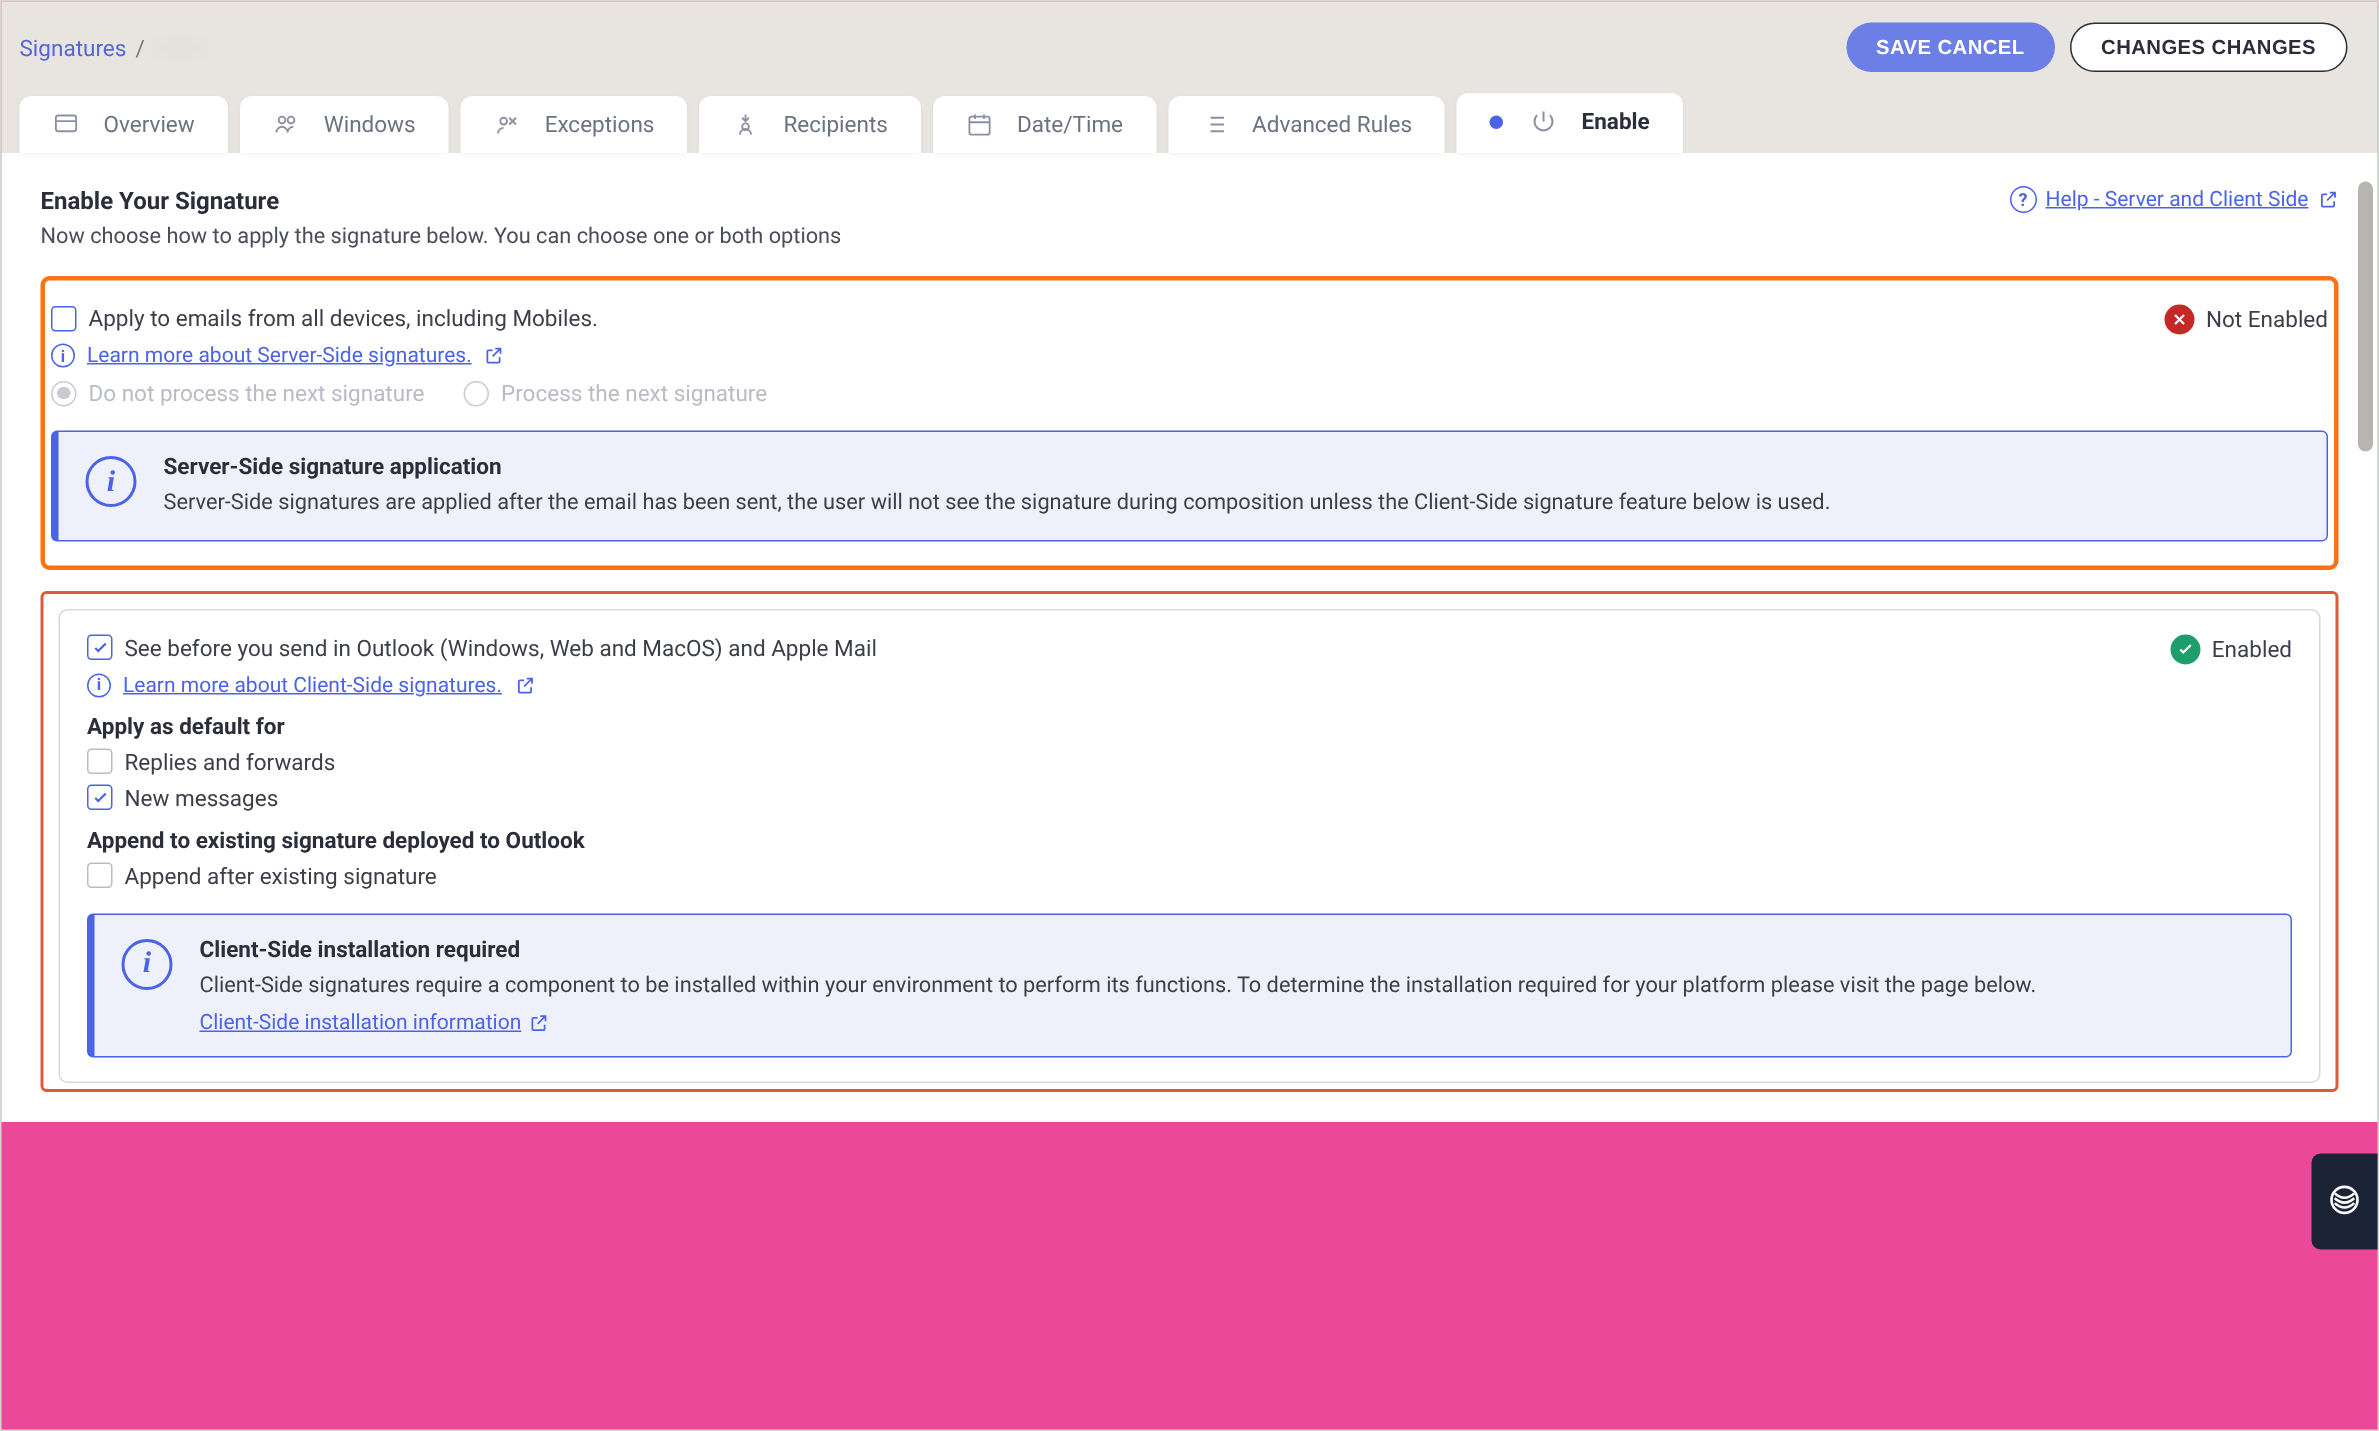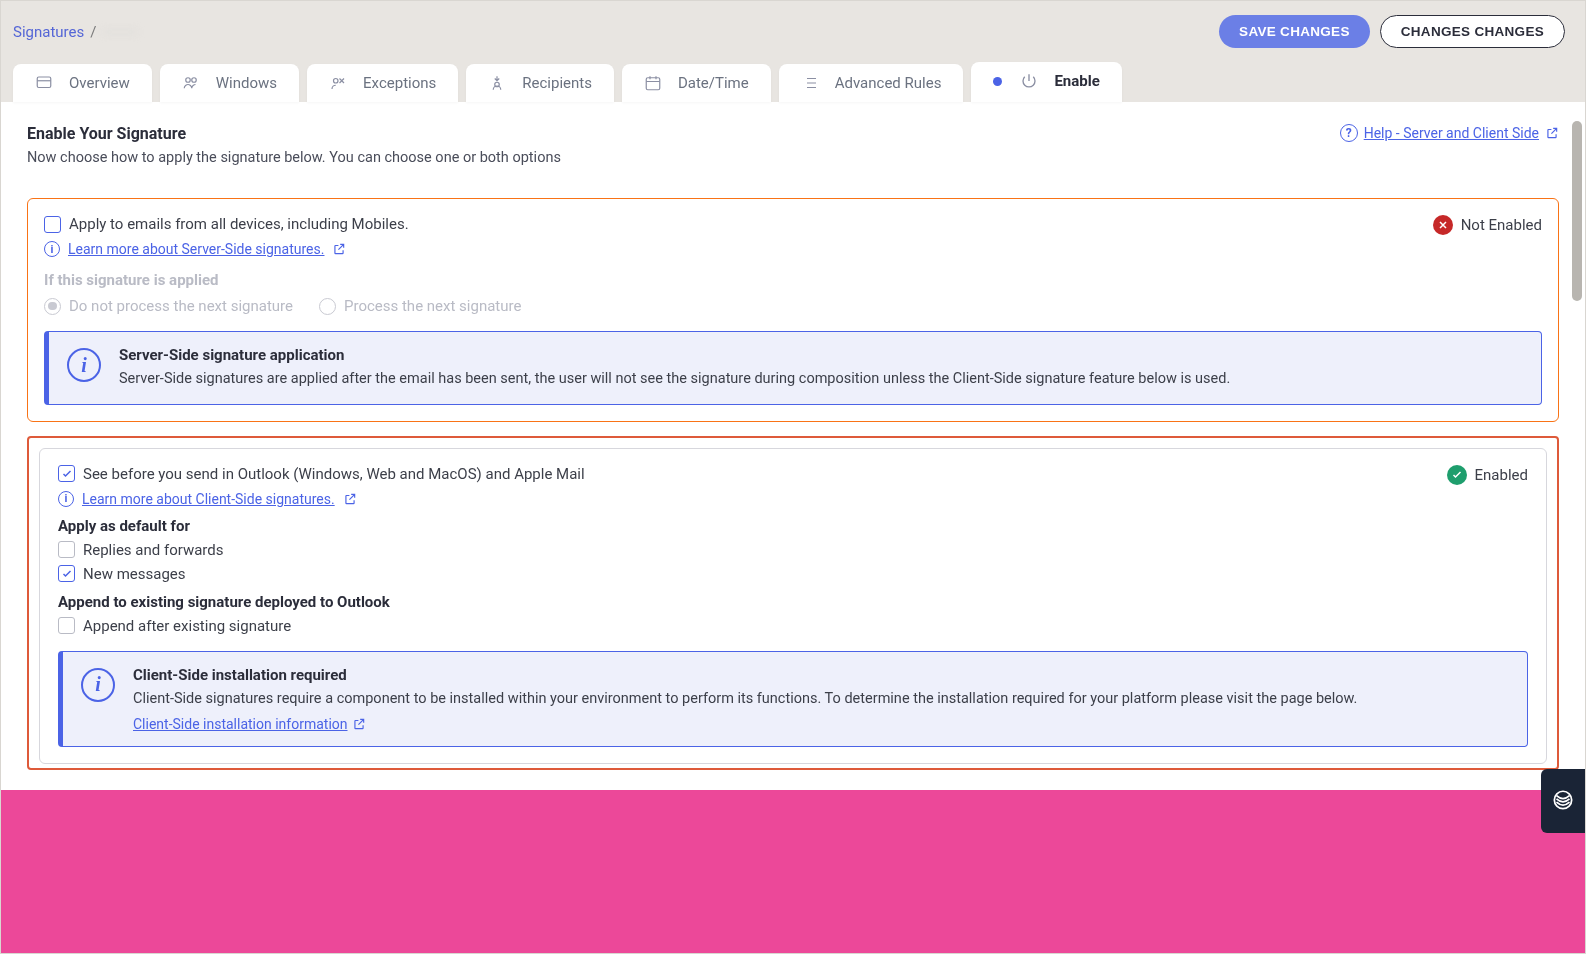--- a/index.html
+++ b/index.html
@@ -83,24 +83,24 @@
   .heading p { font-size: 14.5px; color:#4a4d5a; }
   .help-link { display:flex; align-items:center; gap:6px; color:#4b63e6; font-size:14px; }
   .help-link a { color:#4b63e6; text-decoration: underline; }
   .help-link .hicon {
     width:18px; height:18px; border:1.4px solid #4b63e6; border-radius:50%;
     display:inline-flex; align-items:center; justify-content:center; font-size:12px; font-weight:700;
   }
   .ext-icon { display:inline-flex; width:14px; height:14px; }
 
   .panel {
-    border: 1px solid #f97316;
+    border: 3px solid #f97316;
     border-radius: 6px;
-    padding: 16px 16px;
-    margin-top: 32px;
+    padding: 16px 4px;
+    margin-top: 18px;
   }
   .panel-row1 { display:flex; justify-content:space-between; align-items:flex-start; }
   .check-row { display:flex; align-items:center; gap:8px; font-size:15px; color:#3c3f49; }
   .chk {
     width:17px; height:17px; border:1.5px solid #4b63e6; border-radius:3px;
     display:inline-flex; align-items:center; justify-content:center; background:#fff;
     cursor:pointer;
   }
   .chk svg { visibility:hidden; }
   .chk.checked svg { visibility:visible; }
@@ -185,21 +185,21 @@
       </svg>
   </div>
 
   <div class="topbar">
     <div class="breadcrumb">
       <span class="root">Signatures</span>
       <span class="sep">/</span>
       <span class="leaf"> </span>
     </div>
     <div class="actions">
-      <button class="btn btn-primary">SAVE CHANGES</button>
+      <button class="btn btn-primary">SAVE CANCEL</button>
       <button class="btn btn-outline">CHANGES CHANGES</button>
     </div>
   </div>
 
   <div class="tabs">
     <div class="tab">
       <span class="ticon">
           <svg width="18" height="18" viewBox="0 0 24 24" fill="none" stroke="#8b8fa3" stroke-width="1.6">
             <rect x="3" y="4" width="18" height="14" rx="2"></rect>
             <path d="M3 9h18"></path>
@@ -305,21 +305,20 @@
         <div class="status-pill">
           <span class="status-circle status-red">
               <svg width="12" height="12" viewBox="0 0 24 24" stroke="#fff" stroke-width="3" fill="none">
                 <path d="M6 6l12 12M18 6L6 18"></path>
               </svg>
             </span>
           <span>Not Enabled</span>
         </div>
       </div>
 
-      <div class="sublab">If this signature is applied</div>
       <div class="radio-row">
         <div class="radio disabled">
           <span class="rad disabled selected">
               <span class="inner" style="background:#c9cad2"></span>
             </span>
           <span>Do not process the next signature</span>
         </div>
         <div class="radio disabled">
           <span class="rad disabled"></span>
           <span>Process the next signature</span>

